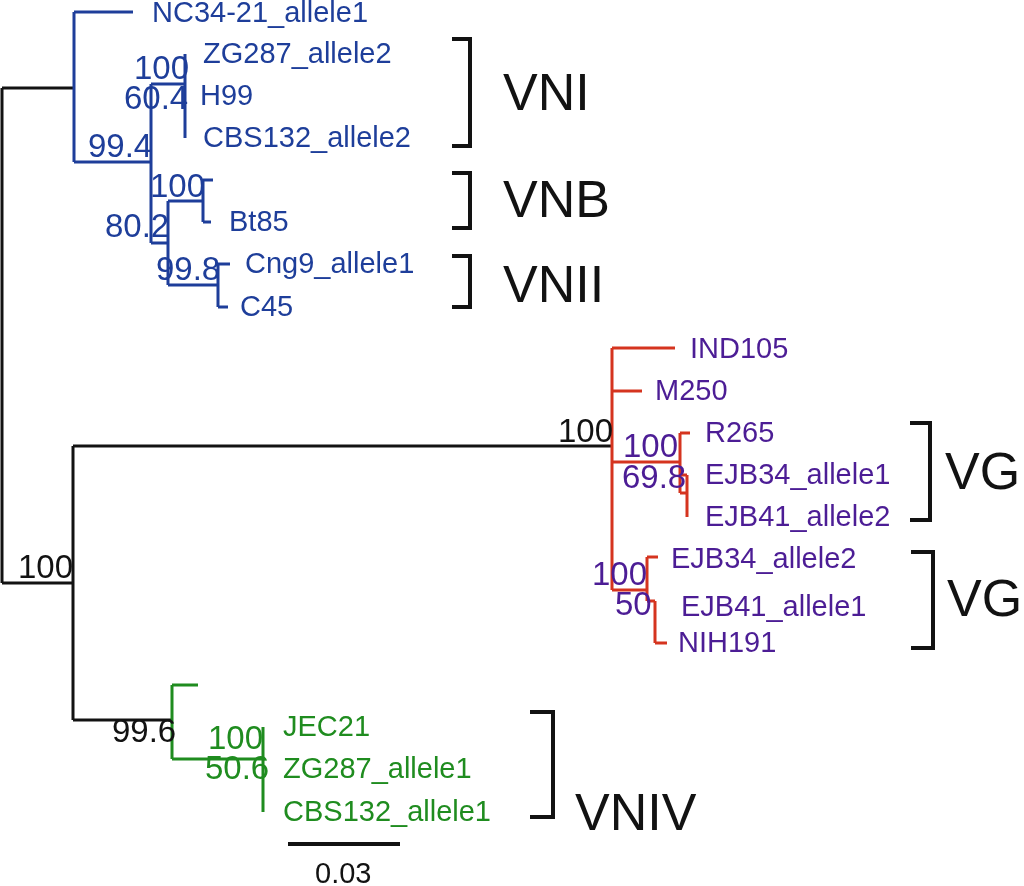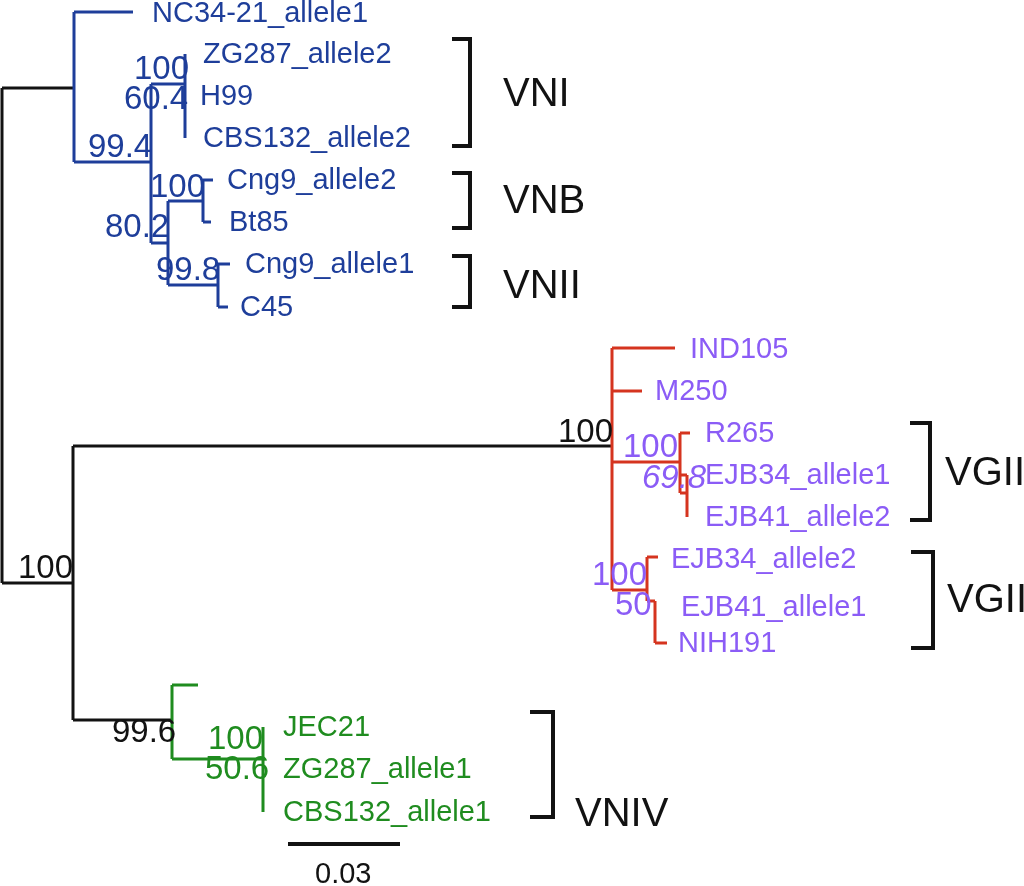--- a/index.html
+++ b/index.html
@@ -12,24 +12,24 @@
   }
   #treesvg{position:absolute;left:0;top:0;}
   .lbl{
     position:absolute;
     transform:translateY(-52%);
     white-space:nowrap;
     line-height:1;
   }
   .tip{font-size:29px;}
   .sup{font-size:33px;}
-  .grp{font-size:40px;}
+  .grp{font-size:52px;}
   .scale{font-size:29px;}
   .c-blue{color:#1e3e9a;}
-  .c-red{color:#8b5cf6;}
+  .c-red{color:#4c1d95;}
   .c-green{color:#1f8c1f;}
   .c-black{color:#121212;}
 </style>
 </head>
 <body>
 
 <div id="fig">
 
   <svg id="treesvg" width="1024" height="886" viewBox="0 0 1024 886">
 
@@ -57,21 +57,20 @@
     <path d="M911 552 H933 V648 H911" fill="none" stroke="#121212" stroke-width="4"></path>
     <path d="M530 712 H553 V817 H530" fill="none" stroke="#121212" stroke-width="4"></path>
 
     <path d="M288 844 H400" fill="none" stroke="#121212" stroke-width="4"></path>
   </svg>
 
   <span class="lbl tip c-blue" style="left:152px;top:13px;">NC34-21_allele1</span>
   <span class="lbl tip c-blue" style="left:203px;top:54px;">ZG287_allele2</span>
   <span class="lbl tip c-blue" style="left:200px;top:96px;">H99</span>
   <span class="lbl tip c-blue" style="left:203px;top:138px;">CBS132_allele2</span>
-  <span class="lbl tip c-blue" style="left:227px;top:180px;">Cng9_allele2</span>
   <span class="lbl tip c-blue" style="left:229px;top:222px;">Bt85</span>
   <span class="lbl tip c-blue" style="left:245px;top:264px;">Cng9_allele1</span>
   <span class="lbl tip c-blue" style="left:240px;top:307px;">C45</span>
   <span class="lbl tip c-red" style="left:690px;top:349px;">IND105</span>
   <span class="lbl tip c-red" style="left:655px;top:391px;">M250</span>
   <span class="lbl tip c-red" style="left:705px;top:433px;">R265</span>
   <span class="lbl tip c-red" style="left:705px;top:475px;">EJB34_allele1</span>
   <span class="lbl tip c-red" style="left:705px;top:517px;">EJB41_allele2</span>
   <span class="lbl tip c-red" style="left:671px;top:559px;">EJB34_allele2</span>
   <span class="lbl tip c-red" style="left:681px;top:601px;margin-top:6px;">EJB41_allele1</span>
@@ -82,21 +81,21 @@
 
   <span class="lbl sup c-blue" style="left:134px;top:68px;">100</span>
   <span class="lbl sup c-blue" style="left:124px;top:98px;">60.4</span>
   <span class="lbl sup c-blue" style="left:88px;top:146px;">99.4</span>
   <span class="lbl sup c-blue" style="left:150px;top:186px;">100</span>
   <span class="lbl sup c-blue" style="left:105px;top:226px;">80.2</span>
   <span class="lbl sup c-blue" style="left:156px;top:269px;">99.8</span>
   <span class="lbl sup c-black" style="left:18px;top:567px;">100</span>
   <span class="lbl sup c-black" style="left:558px;top:431px;">100</span>
   <span class="lbl sup c-red" style="left:623px;top:446px;">100</span>
-  <span class="lbl sup c-red" style="left:642px;top:477px;font-style:italic;">69.8</span>
+  <span class="lbl sup c-red" style="left:622px;top:477px;">69.8</span>
   <span class="lbl sup c-red" style="left:592px;top:574px;">100</span>
   <span class="lbl sup c-red" style="left:615px;top:604px;">50</span>
   <span class="lbl sup c-black" style="left:112px;top:703px;margin-top:28px;">99.6</span>
   <span class="lbl sup c-green" style="left:208px;top:738px;">100</span>
   <span class="lbl sup c-green" style="left:205px;top:768px;">50.6</span>
 
   <span class="lbl grp c-black" style="left:503px;top:93px;">VNI</span>
   <span class="lbl grp c-black" style="left:503px;top:200px;">VNB</span>
   <span class="lbl grp c-black" style="left:503px;top:285px;">VNII</span>
   <span class="lbl grp c-black" style="left:945px;top:472px;">VGII</span>

